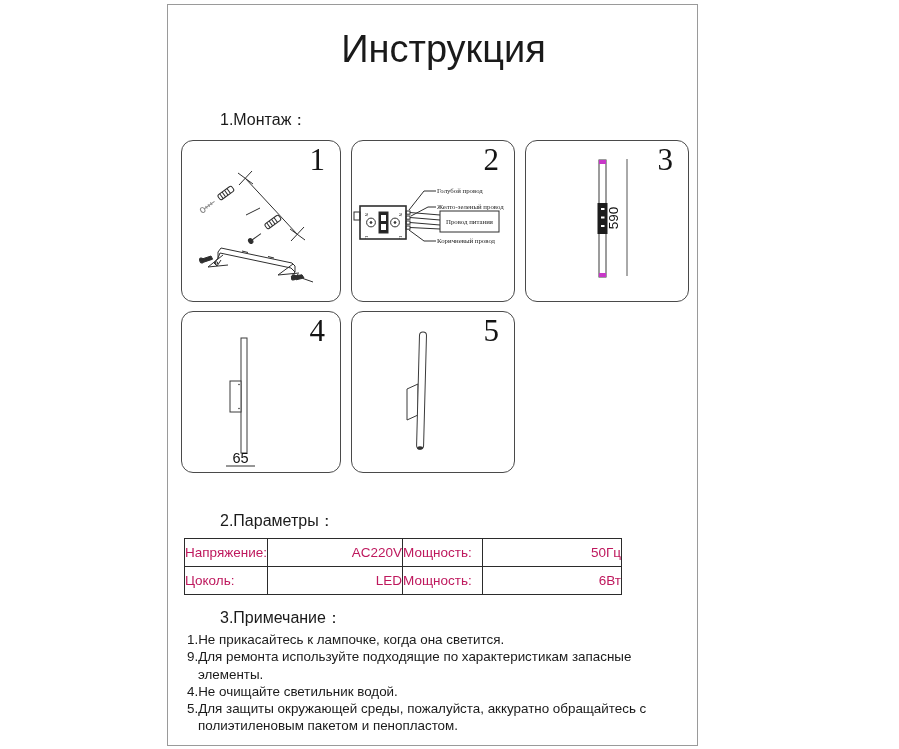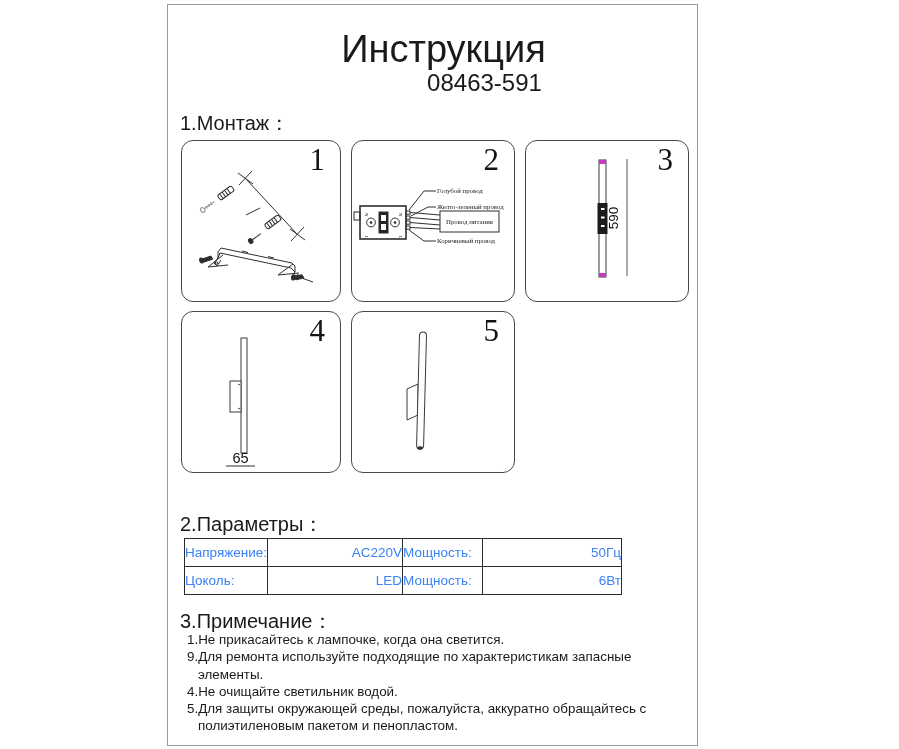--- a/index.html
+++ b/index.html
@@ -12,50 +12,49 @@
     border:1px solid #9a9a9a;background:#fff;
   }
   .title{
     position:absolute;top:25px;left:0;width:100%;text-align:center;
     font-size:38px;line-height:1.05;transform:translateX(11px);white-space:nowrap;
   }
   .model{
     position:absolute;top:65px;left:0;width:100%;text-align:center;
     font-size:24px;line-height:1.05;transform:translateX(52px);white-space:nowrap;
   }
-  .h{position:absolute;font-size:20px;white-space:nowrap;}
+  .h{position:absolute;font-size:16px;white-space:nowrap;margin-left:40px;}
   .h-montage{left:12px;top:105px;}
   .h-params{left:12px;top:506px;}
   .h-notes{left:12px;top:603px;}
   .dbox{position:absolute;border:1px solid #4a4a4a;border-radius:12px;background:#fff;}
   .dbox svg{position:absolute;left:0;top:0;width:100%;height:100%;}
   .num{
     position:absolute;top:2px;right:15px;
     font-family:"Liberation Serif",serif;font-size:31px;color:#141414;line-height:1.1;
   }
   table.params{
     position:absolute;left:16px;top:533px;border-collapse:collapse;table-layout:fixed;
-    font-size:13.5px;color:#3b82f6;
+    font-size:13.5px;color:#be185d;
   }
   table.params td{border:1px solid #2b2b2b;height:27px;padding:0;white-space:nowrap;overflow:hidden;}
   td.lab{text-align:left;padding-left:4px;}
   td.val{text-align:right;}
   .notes{position:absolute;left:19px;top:626px;width:505px;font-size:13.4px;line-height:17.3px;}
   .note{padding-left:11px;text-indent:-11px;}
   .wire-label{font-family:"Liberation Serif",serif;font-size:6.8px;fill:#222;}
   .term-letter{font-family:"Liberation Serif",serif;font-size:5px;fill:#222;}
   .dim-text{font-family:"Liberation Sans",sans-serif;fill:#111;}
 </style>
 </head>
 <body>
 
 <div class="page">
 
   <div class="title">Инструкция</div>
-  <div class="model">08463-591</div>
 
   <div class="h h-montage">1.Монтаж：</div>
 
   <div class="dbox" style="left:13px;top:135px;width:158px;height:160px;">
     <svg viewBox="0 0 158 160">
       <g stroke="#2f2f2f" fill="none" stroke-width="1">
         <line x1="63" y1="37" x2="115" y2="93"></line>
         <path d="M56 32 L71 43 M70 30 L57 44"></path>
         <path d="M108 88 L123 99 M122 86 L109 100"></path>
         <line x1="64" y1="74" x2="78" y2="67"></line>

